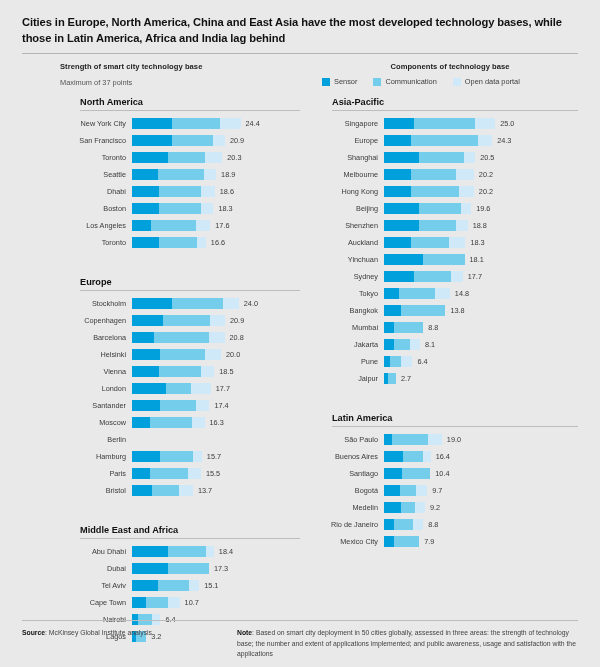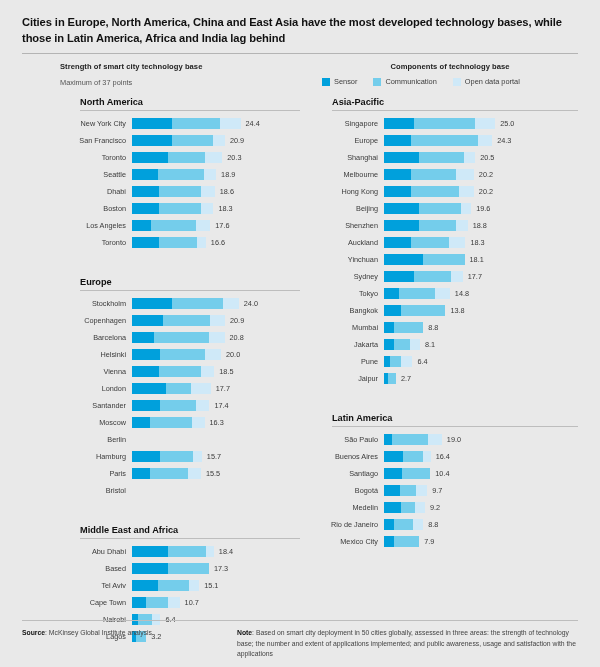--- a/index.html
+++ b/index.html
@@ -380,37 +380,45 @@
             <div class="bar">
               <div class="seg" style="width: 18.245px; background: rgb(0, 160, 220);"></div>
               <div class="seg" style="width: 37.38px; background: rgb(116, 205, 235);"></div>
               <div class="seg" style="width: 13.35px; background: rgb(207, 233, 248);"></div>
             </div>
             <div class="row-value">15.5</div>
           </div>
         </div>
         <div class="row">
           <div class="row-label">Bristol</div>
+          <div class="bar-area">
+            <div class="bar">
+              <div class="seg" style="width: 19.58px; background: rgb(0, 160, 220);"></div>
+              <div class="seg" style="width: 27.59px; background: rgb(116, 205, 235);"></div>
+              <div class="seg" style="width: 13.795px; background: rgb(207, 233, 248);"></div>
+            </div>
+            <div class="row-value">13.7</div>
+          </div>
         </div>
         <div class="spacer-lg"></div>
         <div class="section-title">Middle East and Africa</div>
         <div class="section-rule"></div>
         <div class="row">
           <div class="row-label">Abu Dhabi</div>
           <div class="bar-area">
             <div class="bar">
               <div class="seg" style="width: 36.045px; background: rgb(0, 160, 220);"></div>
               <div class="seg" style="width: 38.27px; background: rgb(116, 205, 235);"></div>
               <div class="seg" style="width: 7.565px; background: rgb(207, 233, 248);"></div>
             </div>
             <div class="row-value">18.4</div>
           </div>
         </div>
         <div class="row">
-          <div class="row-label">Based</div>
+          <div class="row-label">Dubai</div>
           <div class="bar-area">
             <div class="bar">
               <div class="seg" style="width: 36.045px; background: rgb(0, 160, 220);"></div>
               <div class="seg" style="width: 40.94px; background: rgb(116, 205, 235);"></div>
             </div>
             <div class="row-value">17.3</div>
           </div>
         </div>
         <div class="row">
           <div class="row-label">Tel Aviv</div>

